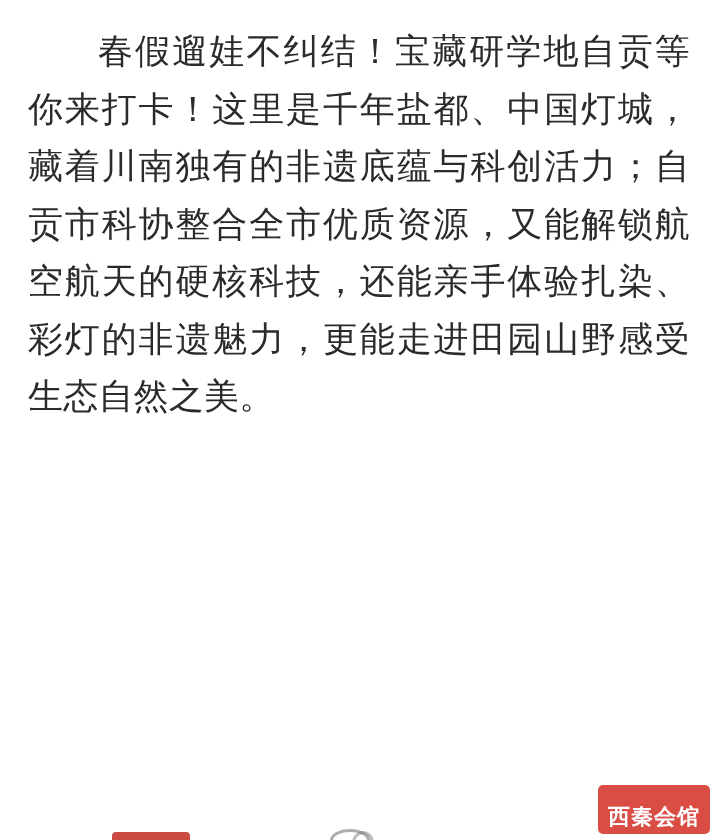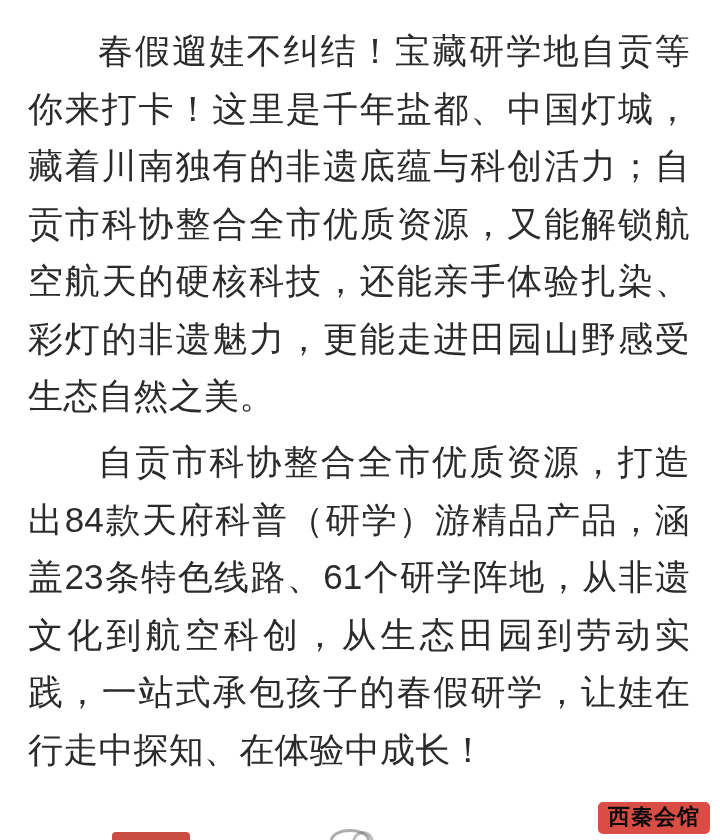--- a/index.html
+++ b/index.html
@@ -40,25 +40,25 @@
     position: absolute;
     right: 10px;
     bottom: 6px;
     display: flex;
     align-items: center;
     gap: 6px;
     opacity: 0.95;
   }
   .wm-badge {
     background: #d8443c;
-    color: #000000;
+    color: #ffffff;
     font-size: 22px;
     font-weight: 700;
     letter-spacing: 1px;
-    padding: 4px 10px 6px 10px;
+    padding: 21px 10px 6px 10px;
     border-radius: 5px;
     line-height: 1;
     white-space: nowrap;
   }
   .bottom-peek {
     position: absolute;
     left: 0;
     bottom: 0;
     width: 720px;
     height: 22px;
@@ -94,21 +94,20 @@
     border: 3px solid #6b6b6b;
     border-radius: 50%;
     opacity: 0.45;
   }
 </style>
 </head>
 <body>
 
 <div class="article">
   <p class="para">春假遛娃不纠结！宝藏研学地自贡等你来打卡！这里是千年盐都、中国灯城，藏着川南独有的非遗底蕴与科创活力；自贡市科协整合全市优质资源，又能解锁航空航天的硬核科技，还能亲手体验扎染、彩灯的非遗魅力，更能走进田园山野感受生态自然之美。</p>
-  <p class="para">自贡市科协整合全市优质资源，打造出84款天府科普（研学）游精品产品，涵盖23条特色线路、61个研学阵地，从非遗文化到航空科创，从生态田园到劳动实践，一站式承包孩子的春假研学，让娃在行走中探知、在体验中成长！</p>
 </div>
 
 <div class="bottom-peek">
   <div class="peek-red"></div>
   <div class="peek-swirl"></div>
   <div class="peek-swirl2"></div>
 </div>
 
 <div class="watermark">
   <span class="wm-badge">西秦会馆</span>

